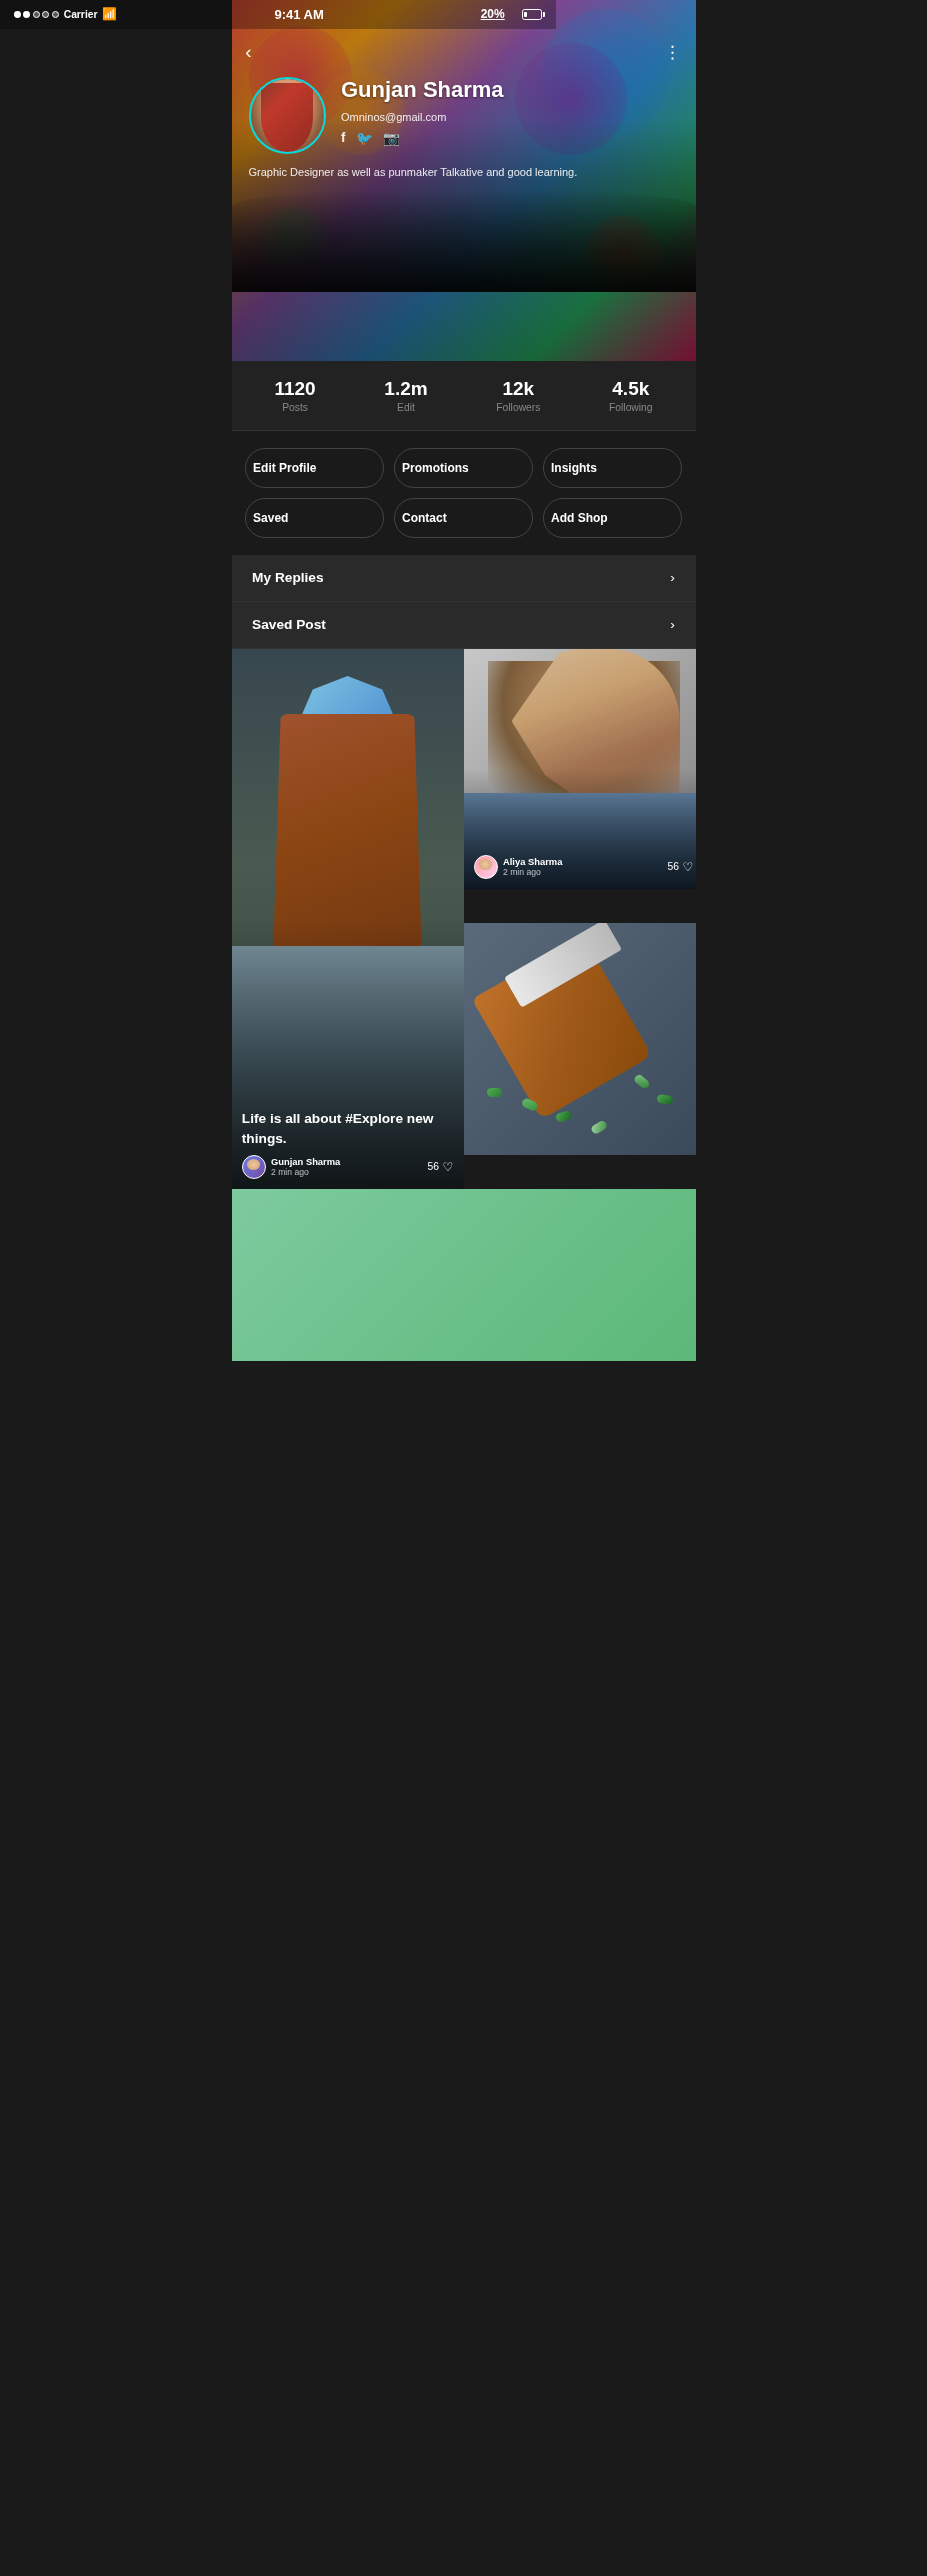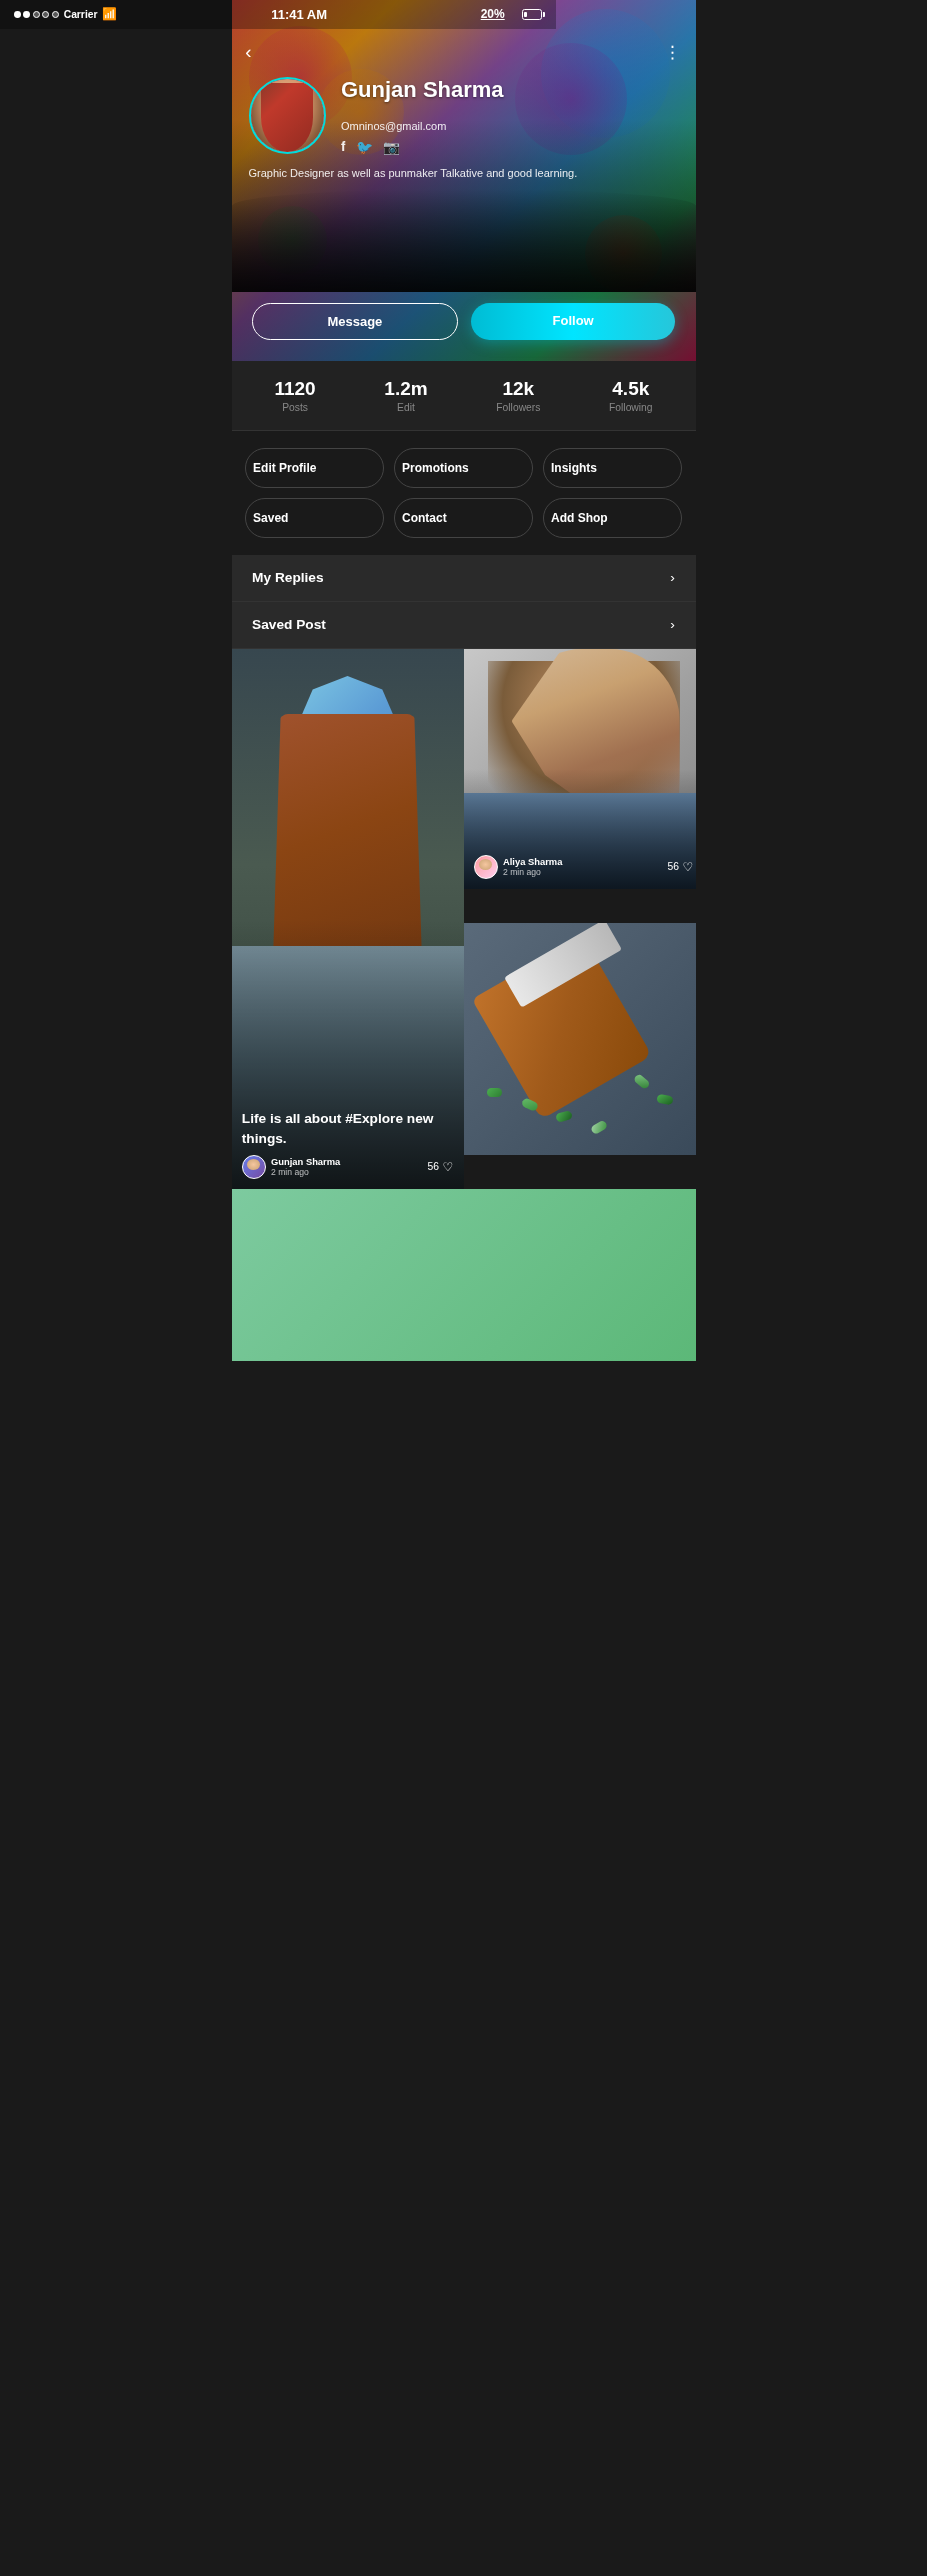--- a/index.html
+++ b/index.html
@@ -110,21 +110,21 @@
     .avatar-face::after {
       content: '';
       position: absolute;
       top: 5%; left: 15%; right: 15%; bottom: 0;
       background: linear-gradient(135deg, #8B3A2A 0%, #C0392B 30%, #922B21 100%);
       border-radius: 10% 10% 50% 50%;
     }
 
     .profile-text { flex: 1; }
     .profile-name { font-size: 22px; font-weight: 700; color: #fff; text-shadow: 0 0.9px 2.6px rgba(0,0,0,0.5); }
-    .profile-email { font-size: 11px; color: rgba(255,255,255,0.9); margin-top: 17px; }
+    .profile-email { font-size: 11px; color: rgba(255,255,255,0.9); margin-top: 8px; }
     .social-icons { display: flex; gap: 10.3px; margin-top: 6.9px; }
     .social-icon { color: rgba(255,255,255,0.9); font-size: 13.7px; }
     .profile-bio { margin-top: 10.3px; font-size: 11px; color: rgba(255,255,255,0.9); line-height: 1.5; }
 
     .action-buttons {
       position: absolute;
       bottom: 20.6px; left: 0; right: 0;
       display: flex; gap: 13.7px;
       padding: 0 20.6px;
       z-index: 5;
@@ -271,21 +271,21 @@
     <div class="status-dots">
       <div class="dot filled"></div>
       <div class="dot filled"></div>
       <div class="dot empty"></div>
       <div class="dot empty"></div>
       <div class="dot empty"></div>
     </div>
     <span>Carrier</span>
     <span class="wifi-icon">📶</span>
   </div>
-  <div class="status-center">11:41 AM</div>
+  <div class="status-center">9:41 AM</div>
   <div class="status-right">
     <span>20%</span>
     <div class="battery">
       <div class="battery-fill"></div>
     </div>
   </div>
 </div>
 
 <div class="hero">
   <div class="hero-bg">
@@ -321,24 +321,20 @@
         <div class="social-icons">
           <span class="social-icon">𝐟</span>
           <span class="social-icon">🐦</span>
           <span class="social-icon">📷</span>
         </div>
       </div>
     </div>
     <div class="profile-bio">Graphic Designer as well as punmaker Talkative and good learning.</div>
   </div>
 
-  <div class="action-buttons">
-    <div class="btn-message">Message</div>
-    <div class="btn-follow">Follow</div>
-  </div>
 </div>
 
 <div class="stats-section">
   <div class="stat-item">
     <div class="stat-value">1120</div>
     <div class="stat-label">Posts</div>
   </div>
   <div class="stat-item">
     <div class="stat-value">1.2m</div>
     <div class="stat-label">Edit</div>

